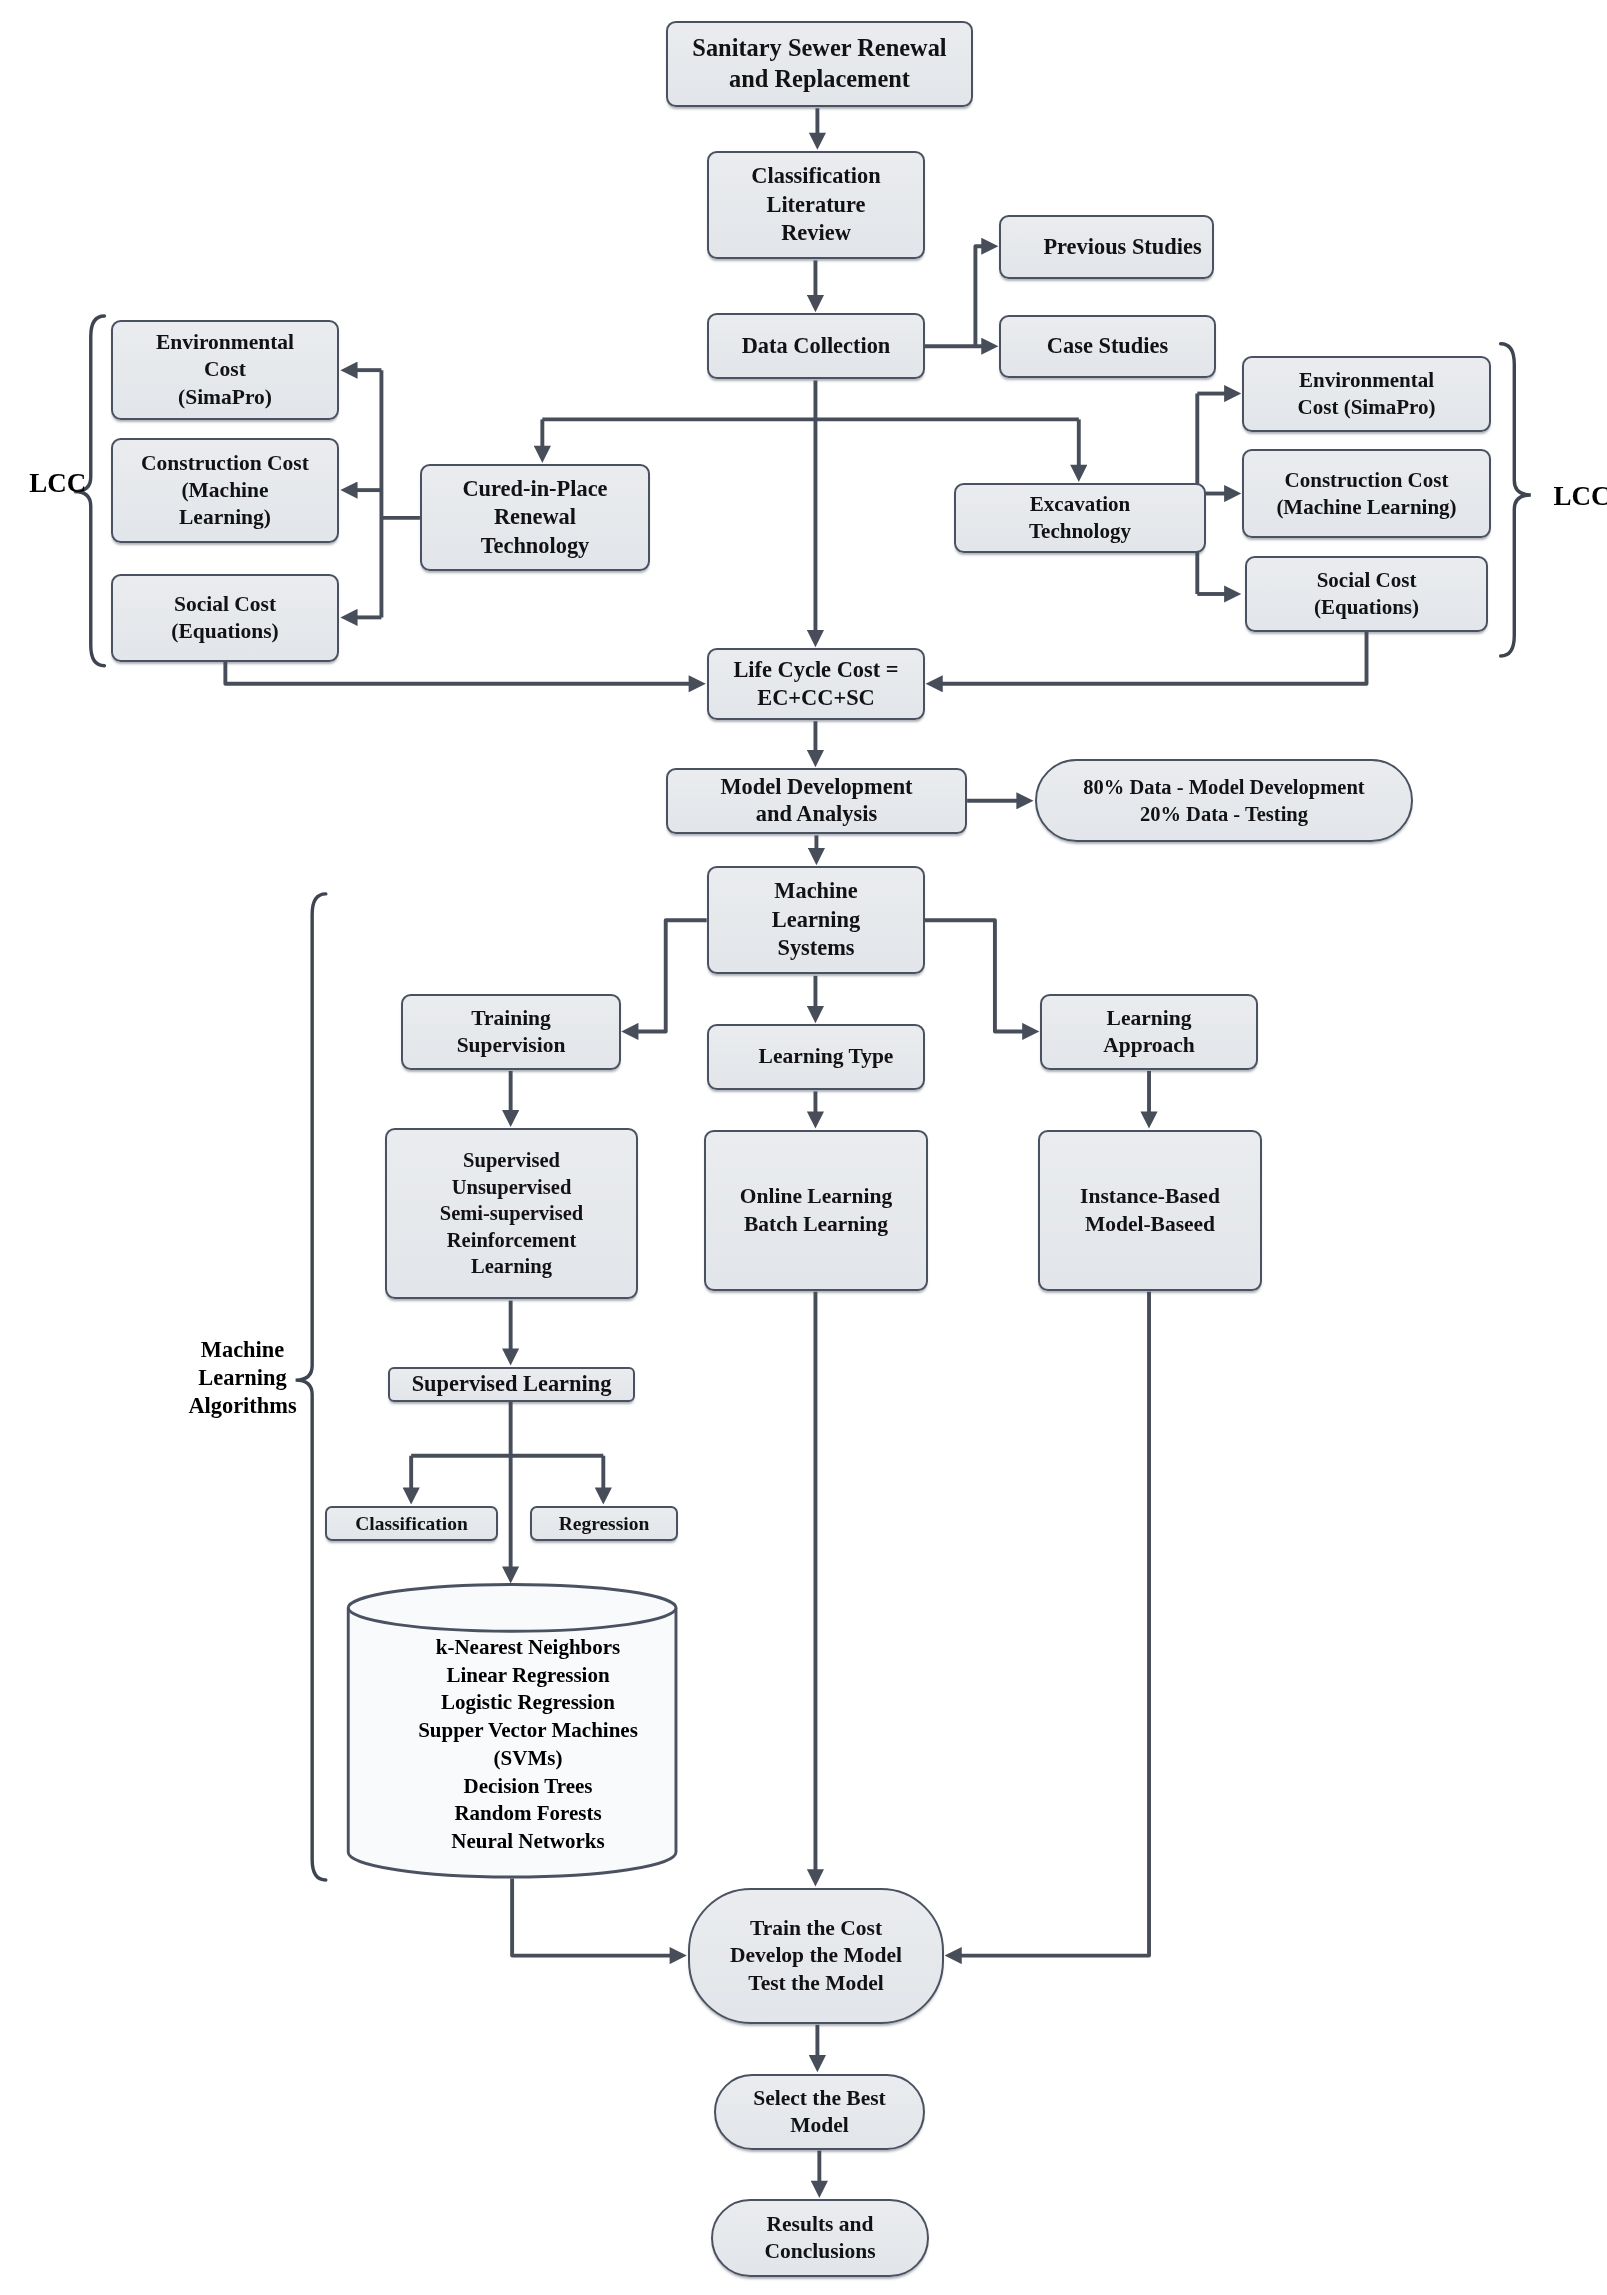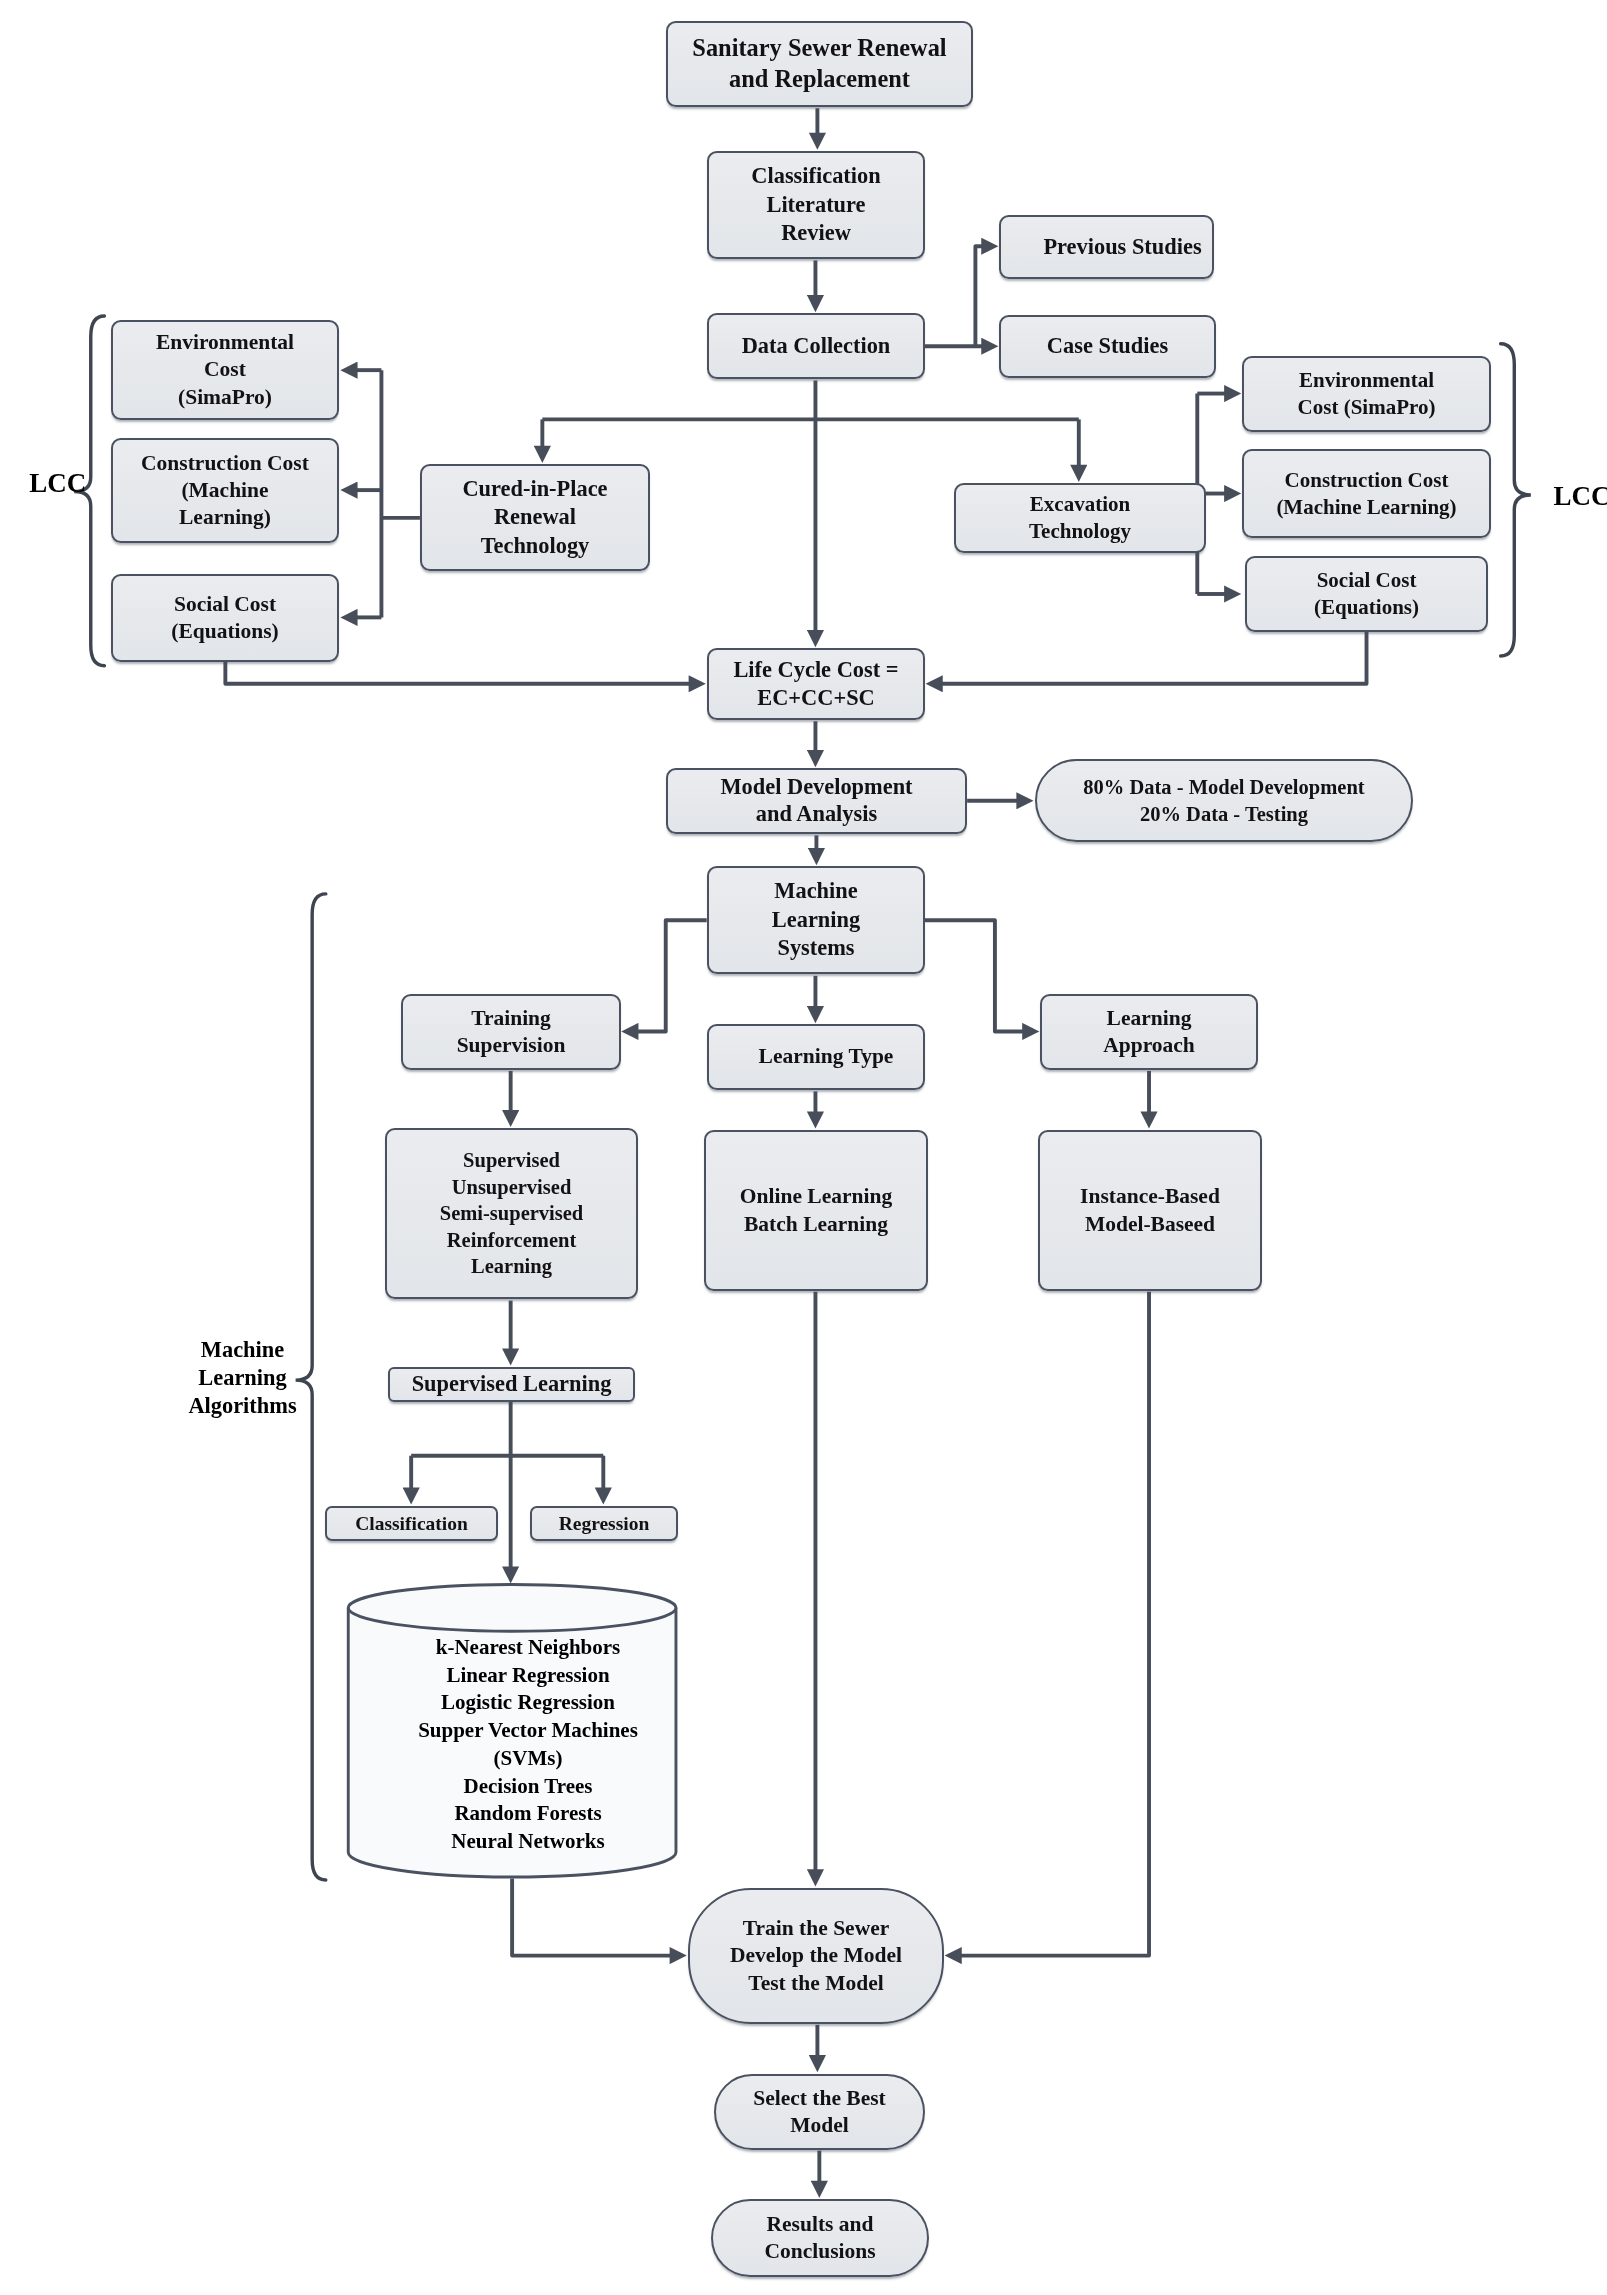--- a/index.html
+++ b/index.html
@@ -235,21 +235,21 @@
     <span class="line">Neural Networks</span>
   </div>
 
   <div class="plain" style="left:146px;top:1336px;width:161px;height:88px;font-size:22.4px;font-weight:700;">
     <span class="line">Machine</span>
     <span class="line">Learning</span>
     <span class="line">Algorithms</span>
   </div>
 
   <div class="node biground" style="left:688px;top:1888px;width:256px;height:136px;font-size:21.5px;">
-    <span class="line">Train the Sewer</span>
+    <span class="line">Train the Cost</span>
     <span class="line">Develop the Model</span>
     <span class="line">Test the Model</span>
   </div>
 
   <div class="node pill" style="left:714px;top:2074px;width:211px;height:76px;font-size:21.5px;">
     <span class="line">Select the Best</span>
     <span class="line">Model</span>
   </div>
 
   <div class="node pill" style="left:711px;top:2199px;width:218px;height:78px;font-size:21.5px;">

